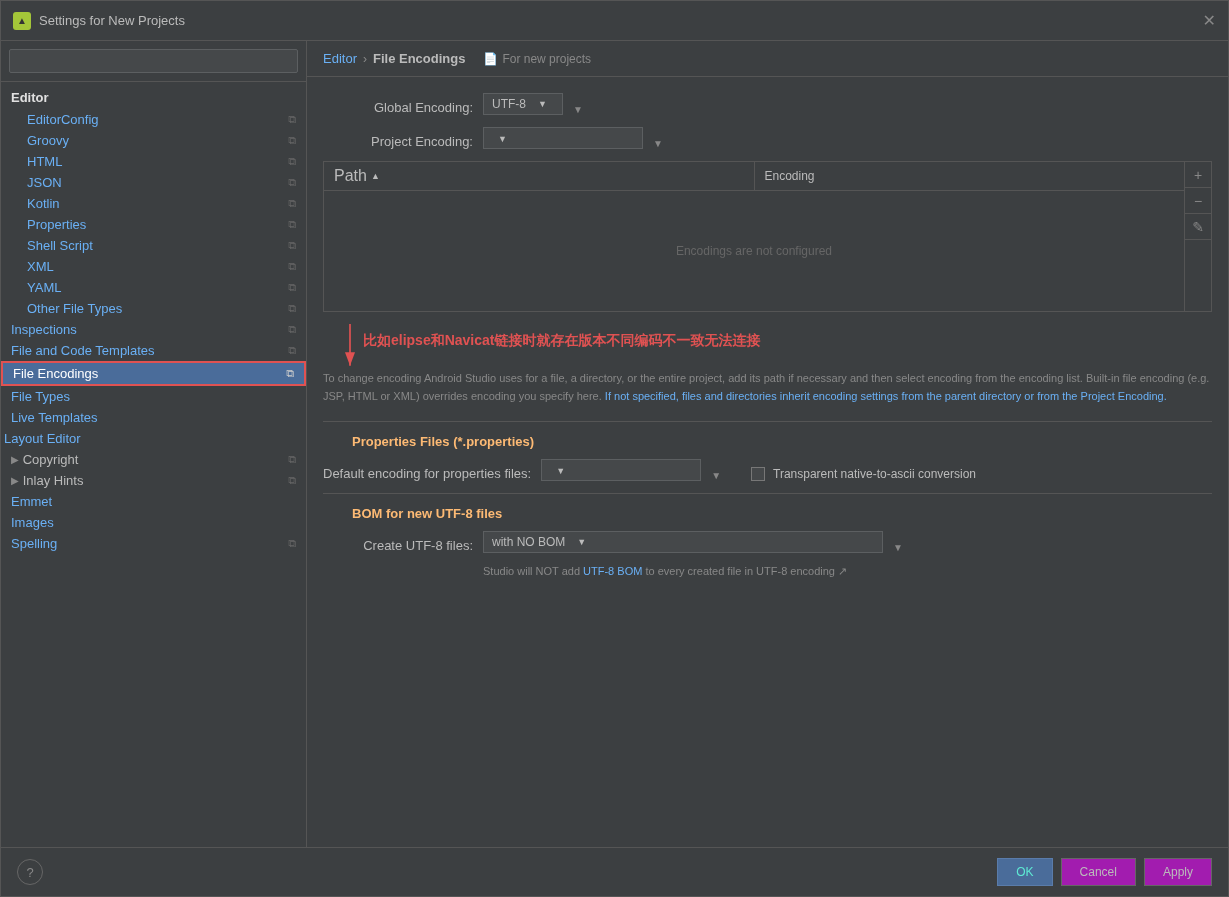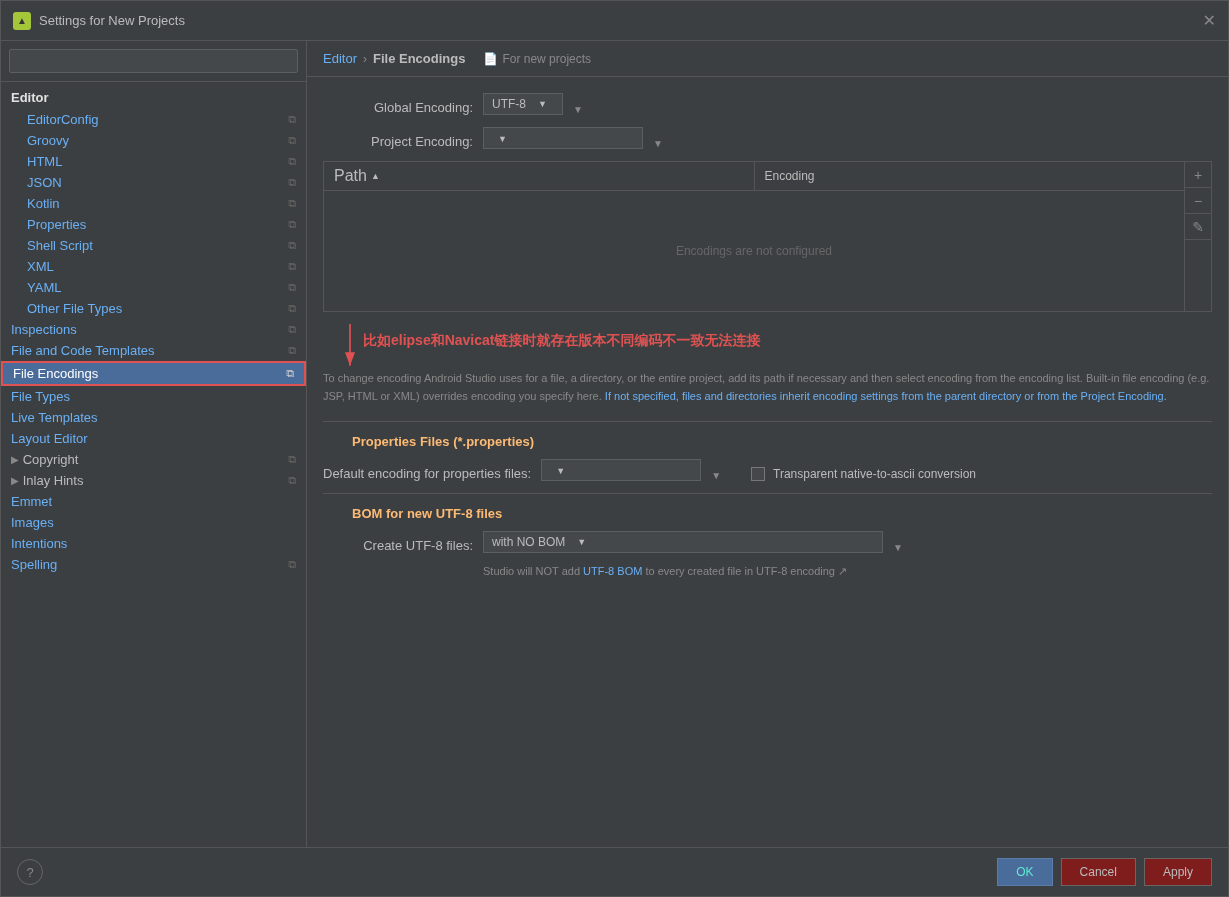--- a/index.html
+++ b/index.html
@@ -337,21 +337,21 @@
     }
     .footer-buttons {
       display: flex;
       gap: 8px;
     }
     .btn {
       padding: 6px 18px;
       font-size: 12px;
       cursor: pointer;
       border: 1px solid #666;
-      background: #7f1d1d;
+      background: #a21caf;
       color: #bbb;
     }
     .btn-primary {
       background: #4a6c9a;
       color: #5eead4;
       border-color: #5a7caa;
     }
     .sort-asc::after {
       content: " ▲";
       font-size: 9px;
@@ -460,41 +460,38 @@
         <div class="tree-item selected" style="padding-left:10px; border: 2px solid #e05252;">
           <span class="tree-item-label">File Encodings</span>
           <span class="tree-item-copy-icon" style="color:#ccc;">⧉</span>
         </div>
         <div class="tree-item" style="padding-left:10px;">
           <span class="tree-item-label">File Types</span>
         </div>
         <div class="tree-item" style="padding-left:10px;">
           <span class="tree-item-label">Live Templates</span>
         </div>
-        <div class="tree-item" style="padding-left:10px;">
+        <div class="tree-item" style="padding-left:3px;">
           <span class="tree-item-label">Layout Editor</span>
         </div>
         <div class="tree-item expandable" style="padding-left:10px;">
           <span class="tree-expand-arrow">▶</span>
           <span class="tree-item-label">Copyright</span>
           <span class="tree-item-copy-icon">⧉</span>
         </div>
         <div class="tree-item expandable" style="padding-left:10px;">
           <span class="tree-expand-arrow">▶</span>
           <span class="tree-item-label">Inlay Hints</span>
           <span class="tree-item-copy-icon">⧉</span>
         </div>
         <div class="tree-item" style="padding-left:10px;">
           <span class="tree-item-label">Emmet</span>
         </div>
         <div class="tree-item" style="padding-left:10px;">
           <span class="tree-item-label">Images</span>
-        </div>
-        <div class="tree-item" style="padding-left:10px;">
-          <span class="tree-item-label">Intentions</span>
         </div>
         <div class="tree-item" style="padding-left:10px;">
           <span class="tree-item-label">Spelling</span>
           <span class="tree-item-copy-icon">⧉</span>
         </div>
       </div>
     </div>
 
     <div class="right-panel">
 

